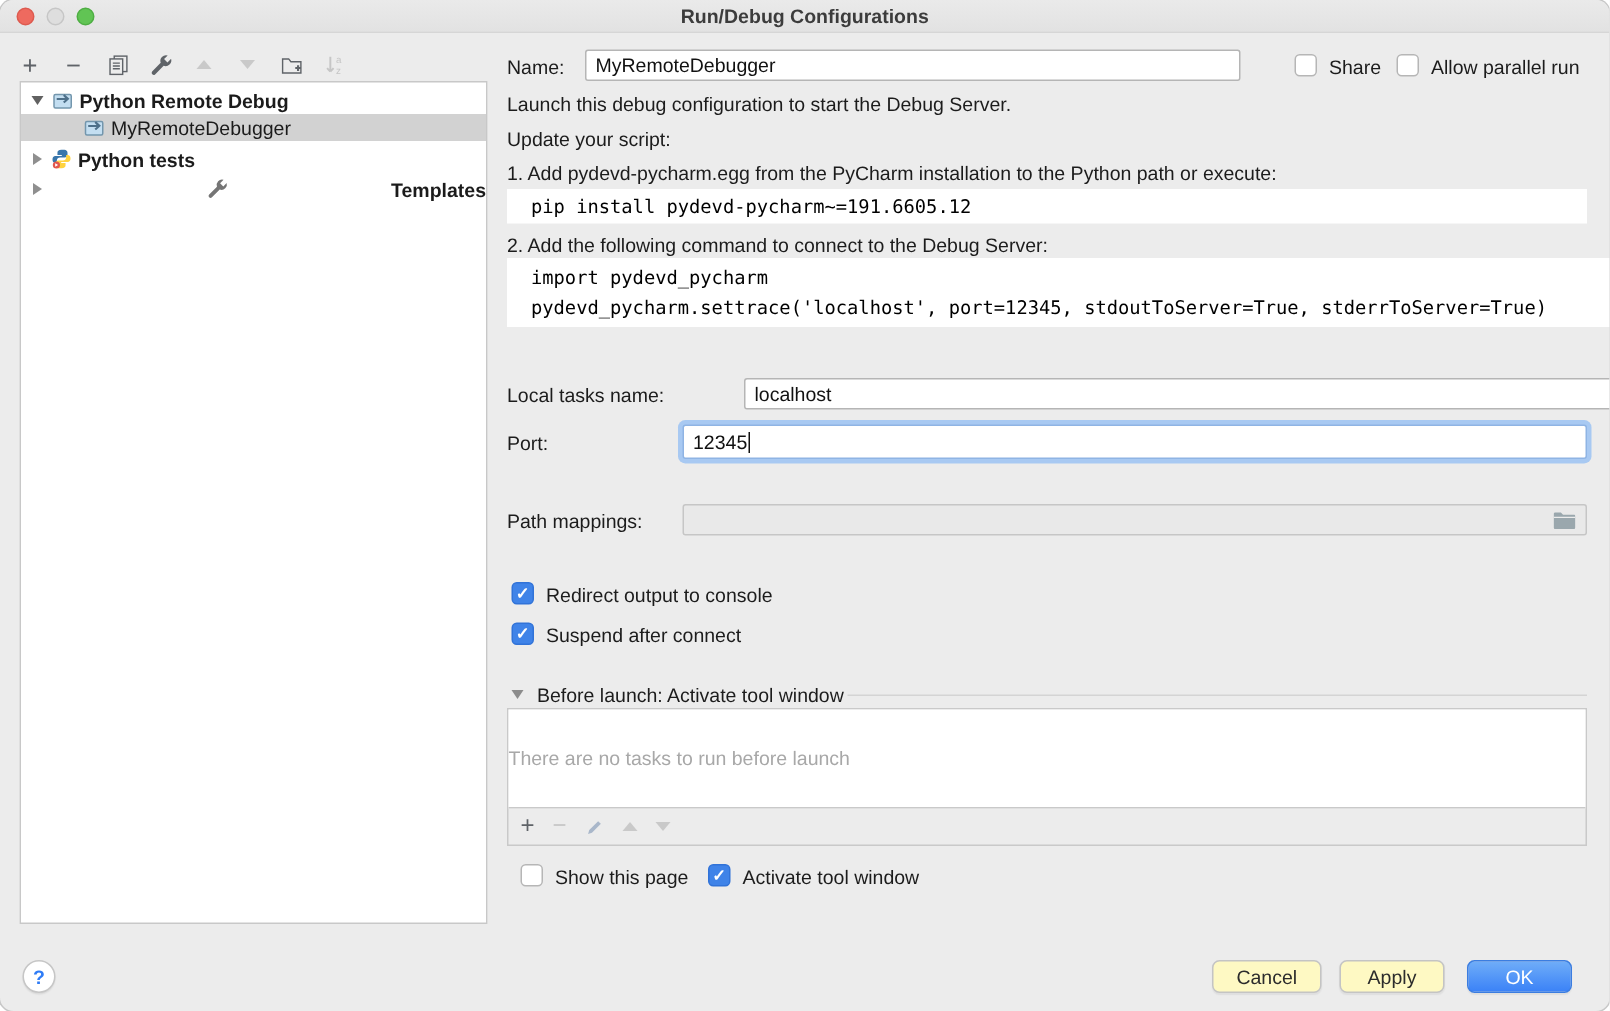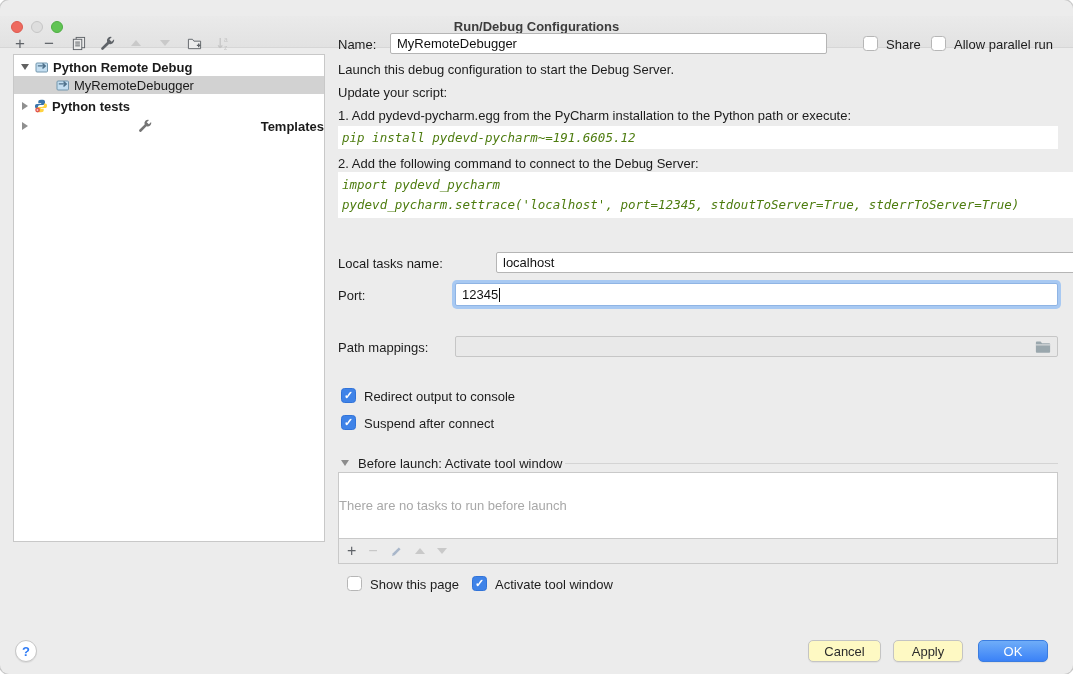--- a/index.html
+++ b/index.html
@@ -2,57 +2,57 @@
 <html><head>
 <meta charset="utf-8">
 <style>
   * { margin:0; padding:0; box-sizing:border-box; }
   html,body { background:#ffffff; font-family:"Liberation Sans", sans-serif; }
   .window {
     position:relative; width:1073px; height:674px; background:#ececec;
     border-radius:9px; overflow:hidden; box-shadow:0 0 0 1px rgba(0,0,0,.22);
   }
   
-  .titlebar { position:absolute; left:0; top:16px; width:100%; height:32px;
+  .titlebar { position:absolute; left:0; top:0; width:100%; height:22px;
     background:linear-gradient(#eaeaea,#e2e2e2); border-bottom:1px solid #d6d6d6; }
   .tl { position:absolute; top:5px; width:12px; height:12px; border-radius:50%; }
   .tl.red   { left:11px; background:#ee6a5f; border:1px solid #dd5a4f; }
   .tl.gray  { left:31px; background:#dedede; border:1px solid #c6c6c6; }
   .tl.green { left:51px; background:#61c454; border:1px solid #4eae43; }
   .title { position:absolute; top:3px; left:0; width:100%; text-align:center;
     font-size:13px; font-weight:600; color:#3c3c3c; }
   
   .ltb { position:absolute; top:32px; left:12px; height:22px; display:flex; align-items:center; gap:13px; }
   .ltb .tbi { width:16px; height:16px; display:flex; align-items:center; justify-content:center; }
   .glyph { font-size:15px; color:#5f6368; line-height:1; }
   .glyph.dim { color:#c6c6c6; }
   .tri { width:0; height:0; }
   .tri.up   { border-left:5px solid transparent; border-right:5px solid transparent; border-bottom:6px solid #c9c9c9; }
   .tri.down { border-left:5px solid transparent; border-right:5px solid transparent; border-top:6px solid #c9c9c9; }
   
-  .tree-panel { position:absolute; left:13px; top:54px; width:312px; height:488px;
+  .tree-panel { position:absolute; left:13px; top:54px; width:312px; height:562px;
     background:#ffffff; border:1px solid #c8c8c8; }
   .trow { position:absolute; left:0; width:100%; height:18px; display:flex; align-items:center; font-size:13px; color:#1b1b1b; }
   .trow .lbl { margin-left:4px; }
   .trow.b { font-weight:700; }
   .trow.selected { background:#d2d2d2; }
   .exp-open { width:0; height:0; border-left:4.5px solid transparent; border-right:4.5px solid transparent; border-top:6px solid #616161; }
   .exp-closed { width:0; height:0; border-top:4.5px solid transparent; border-bottom:4.5px solid transparent; border-left:6px solid #8f8f8f; }
   .ticon { width:14px; height:14px; display:inline-flex; margin-left:6px; }
   
   .r-label { position:absolute; font-size:13px; color:#1c1c1c; }
   .field { position:absolute; background:#fff; border:1px solid #b5b5b5; border-radius:2px;
     font-size:13px; color:#111; padding:0 6px; display:flex; align-items:center; }
   input.field { padding:0 6px; outline:none; font-family:"Liberation Sans",sans-serif; }
   .field.focused { border:1px solid #8fb4e4; box-shadow:0 0 0 3px #a8c9f2; }
   .field.disabled { background:#e9e9e9; border-color:#c6c6c6; }
   .caret { display:inline-block; width:1px; height:14px; background:#111; margin-left:1px; }
   .codebox { position:absolute; background:#ffffff; font-family:"DejaVu Sans Mono", monospace;
-    font-size:12.5px; color:#4d7c0f; display:flex; flex-direction:column; justify-content:center;
-    padding-left:4px; line-height:20px; white-space:pre;font-style:italic; }
+    font-size:12.5px; color:#000000; display:flex; flex-direction:column; justify-content:center;
+    padding-left:16px; line-height:20px; white-space:pre; }
   .cb { position:absolute; width:15px; height:15px; background:#fff; border:1px solid #b6b6b6;
     border-radius:3.5px; display:flex; align-items:center; justify-content:center; }
   .cb.checked { background:#3f83e8; border-color:#3173d8; }
   .cb.checked::after { content:"✓"; color:#fff; font-size:11px; font-weight:700; }
   .sep-line { position:absolute; height:1px; background:#d4d4d4; }
   .tasks-box { position:absolute; left:338px; top:472px; width:720px; height:92px;
     border:1px solid #c9c9c9; background:#ececec; }
   .tasks-list { width:100%; height:66px; background:#ffffff; border-bottom:1px solid #c9c9c9;
     display:flex; align-items:center; }
   .tasks-empty { font-size:13px; color:#a8a8a8; }

